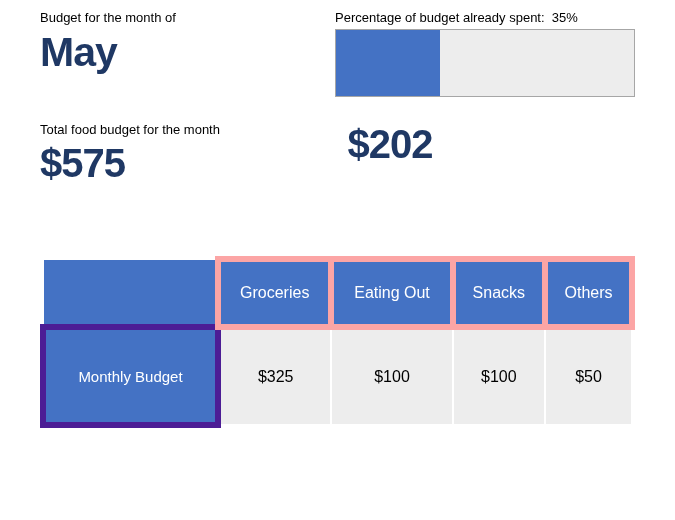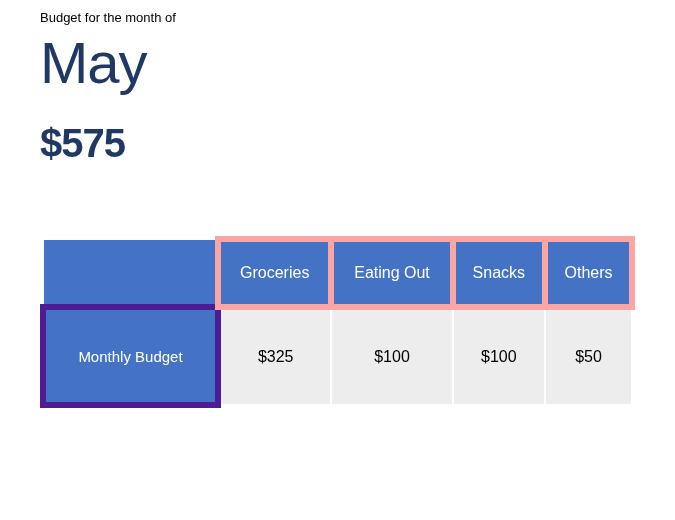--- a/index.html
+++ b/index.html
@@ -17,22 +17,22 @@
       margin-bottom: 25px;
     }
     .month-block { flex: 1; }
     .progress-block { flex: 1; }
     .label-small {
       font-size: 13px;
       color: #000;
       margin-bottom: 4px;
     }
     .month-value {
-      font-size: 58px;
-      font-weight: 400;
+      font-size: 41px;
+      font-weight: 700;
       color: #1f3864;
       letter-spacing: -1px;
       margin-top: 2px;
     }
     .progress-label {
       font-size: 13px;
       color: #000;
       margin-bottom: 4px;
     }
     .progress-wrap {
@@ -93,27 +93,37 @@
     }
   </style>
 </head>
 <body>
 
 <div class="top-row">
   <div class="month-block">
     <div class="label-small">Budget for the month of</div>
     <div class="month-value">May</div>
   </div>
+  <div class="progress-block">
+    <div class="progress-label">
+      <span>Percentage of budget already spent:</span>&nbsp;&nbsp;<span>35%</span>
+    </div>
+    <div class="progress-wrap">
+      <div class="progress-fill" id="progress-fill" style="width: 35%;"></div>
+    </div>
+  </div>
 </div>
 
 <div class="amount-row">
   <div class="amount-block">
+    <div class="label-small">Total food budget for the month</div>
     <div class="amount-value">$575</div>
   </div>
   <div class="amount-block">
+    <div class="amount-value">$202</div>
   </div>
 </div>
 
 <table>
   <thead>
     <tr>
       <th class="corner"></th>
       <th>Groceries</th>
       <th>Eating Out</th>
       <th>Snacks</th>

